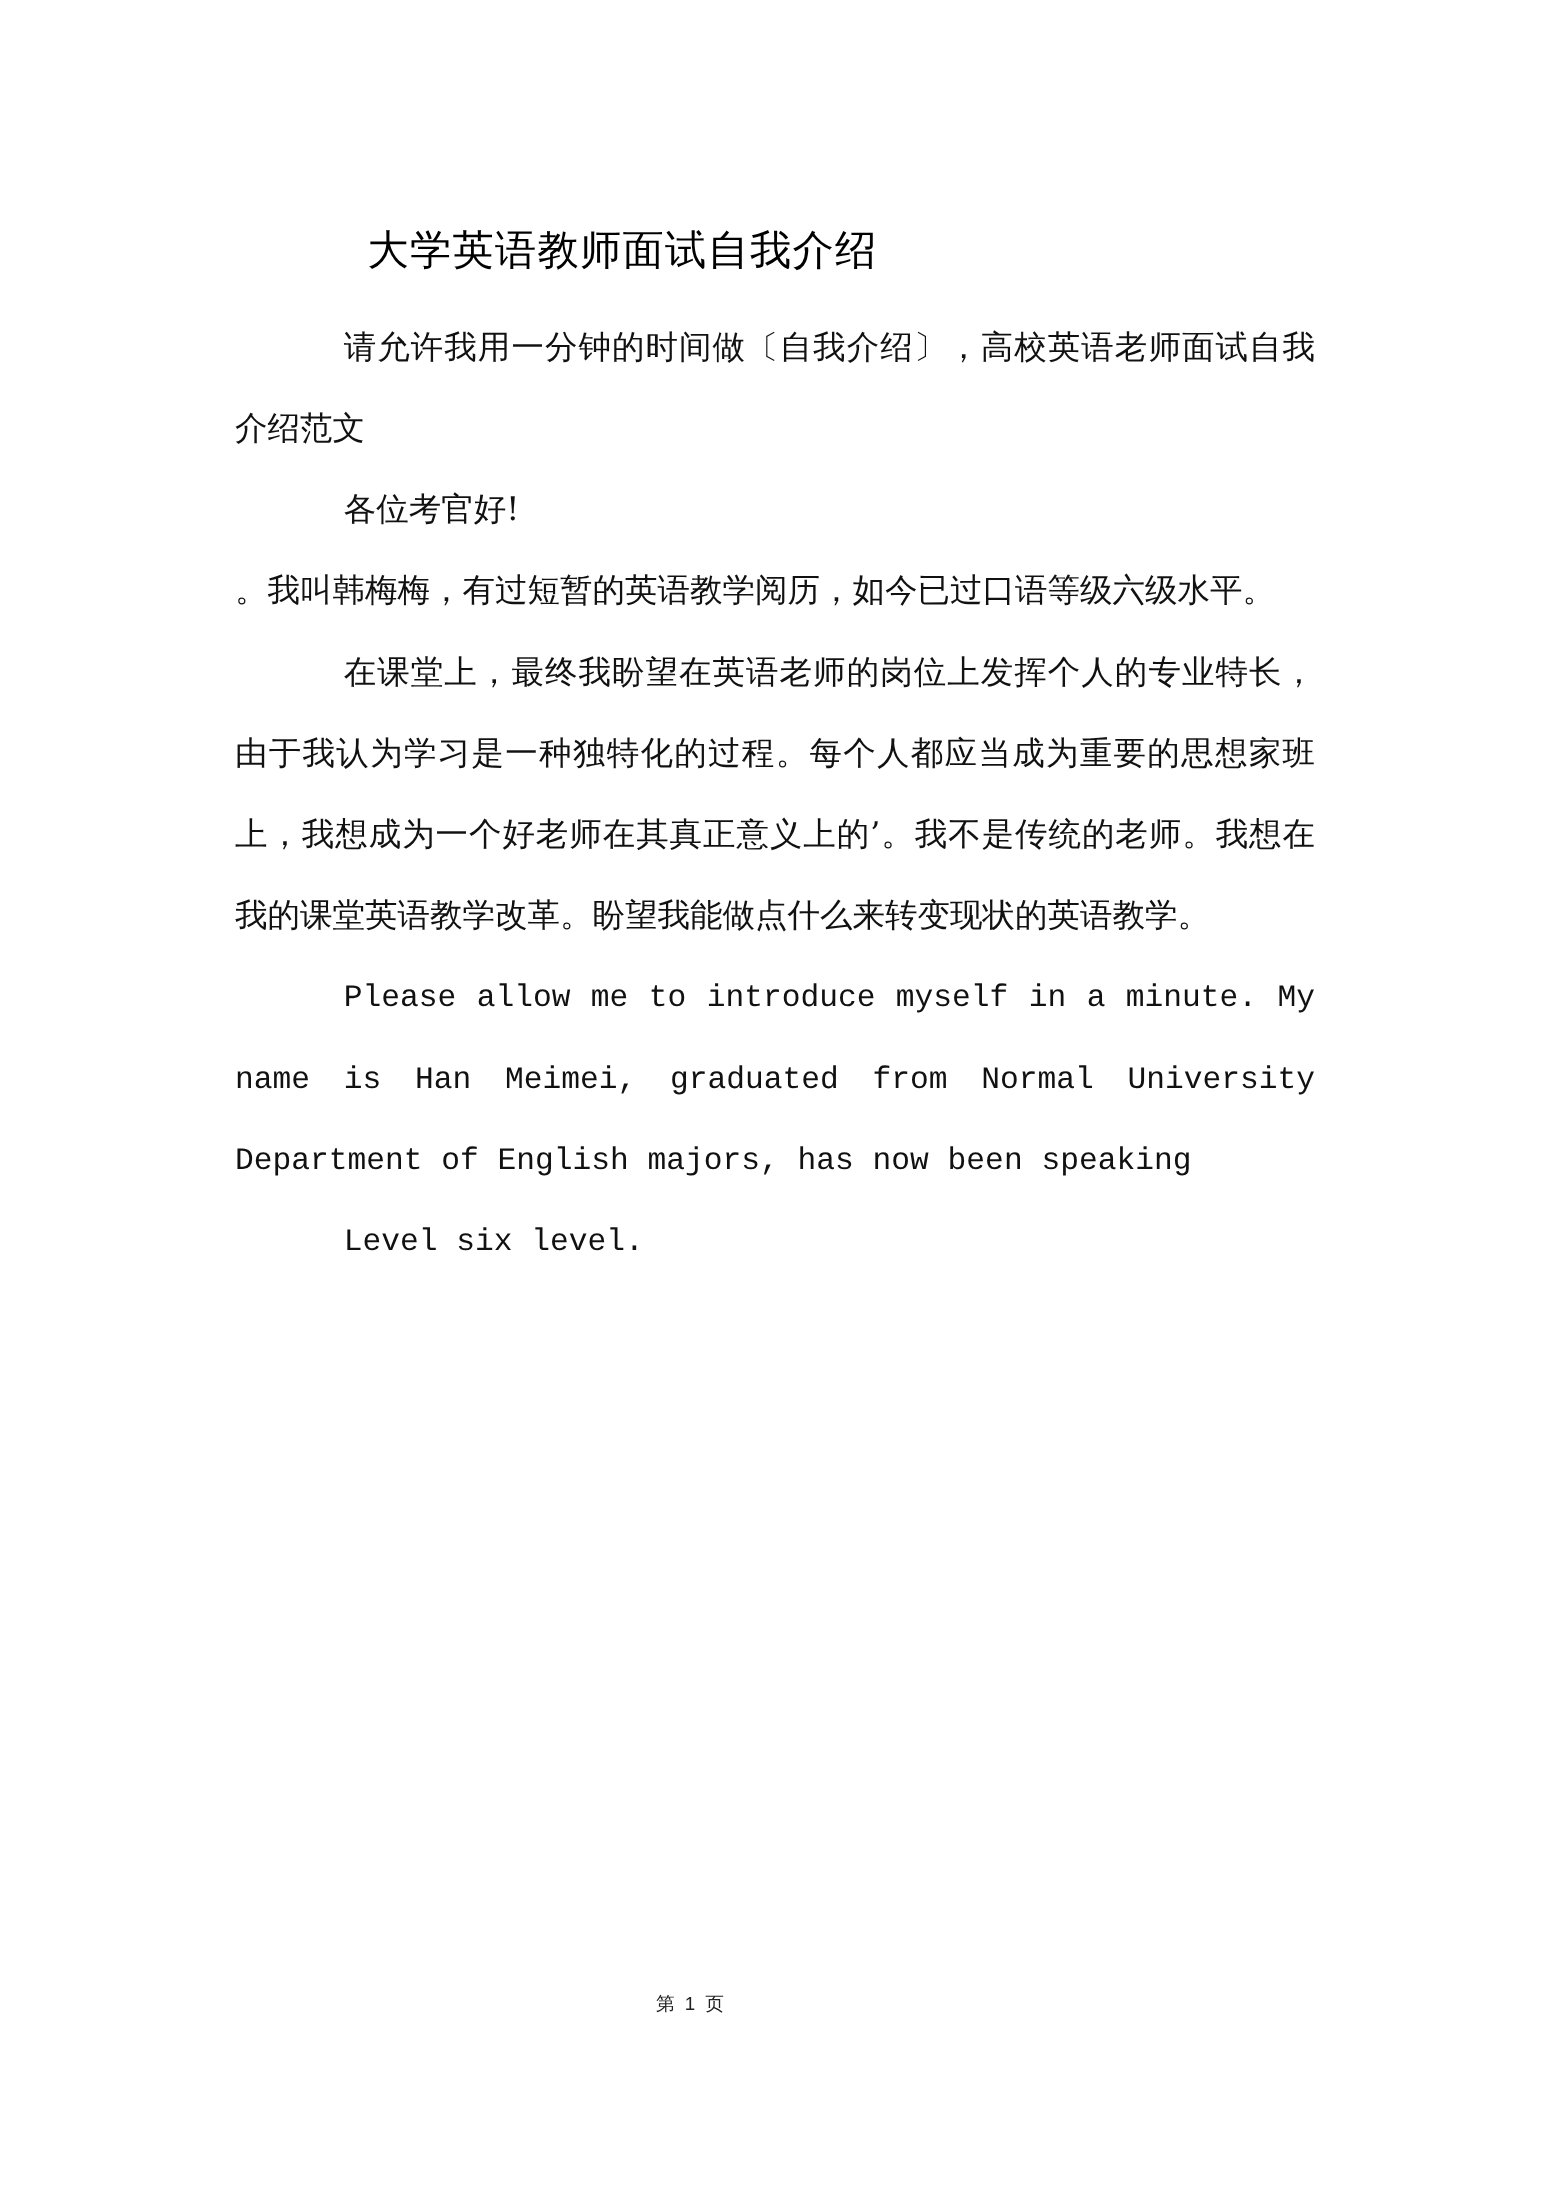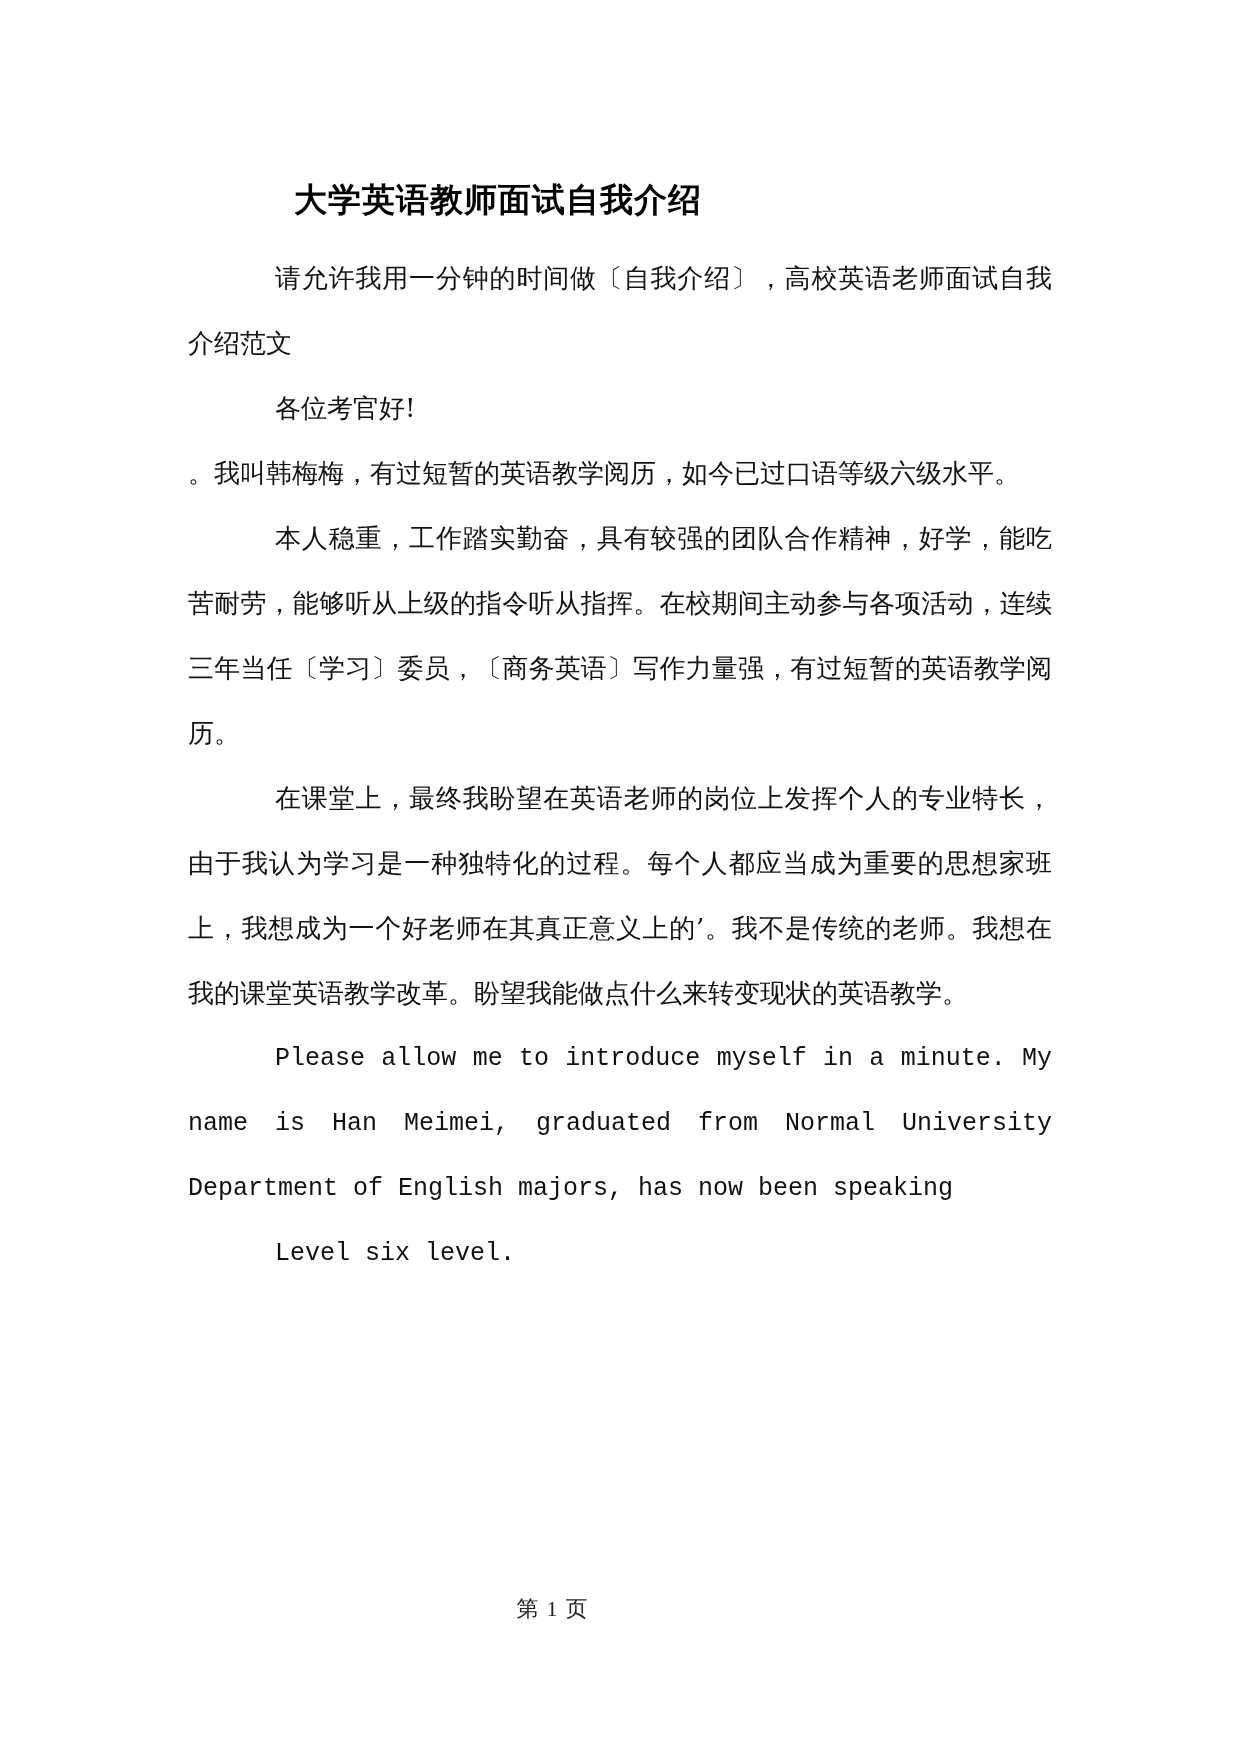--- a/index.html
+++ b/index.html
@@ -24,21 +24,21 @@
     }
     .title {
       position: absolute;
       left: 0;
       top: 158px;
       width: 996px;
       text-align: center;
       font-family: "DejaVu Sans", sans-serif;
       font-size: 33px;
       line-height: 40px;
-      font-weight: bold;
+      font-weight: normal;
       letter-spacing: 1px;
       color: #000;
     }
     .body-text {
       position: absolute;
       left: 188px;
       top: 246px;
       width: 864px;
       font-family: "DejaVu Serif", serif;
       font-size: 26px;
@@ -59,37 +59,36 @@
       font-size: 25px;
       word-break: normal;
       letter-spacing: 0px;
     }
     .footer {
       position: absolute;
       left: 0;
       top: 1594px;
       width: 1104px;
       text-align: center;
-      font-family: Liberation Serif, serif;
-      font-size: 22px;
+      font-family: Liberation Sans, sans-serif;
+      font-size: 15px;
       color: #222;
     }
     .footer span { margin: 0 4px; }
   </style>
 </head>
 <body>
 
 <div class="page">
   <h1 class="title">大学英语教师面试自我介绍</h1>
 
   <div class="body-text">
     <p class="para indent">请允许我用一分钟的时间做〔自我介绍〕，高校英语老师面试自我介绍范文</p>
     <p class="para indent">各位考官好!</p>
     <p class="para">。我叫韩梅梅，有过短暂的英语教学阅历，如今已过口语等级六级水平。</p>
-    <p class="para indent">本人稳重，工作踏实勤奋，具有较强的团队合作精神，好学，能吃苦耐劳，能够听从上级的指令听从指挥。在校期间主动参与各项活动，连续三年当任〔学习〕委员，〔商务英语〕写作力量强，有过短暂的英语教学阅历。</p>
     <p class="para indent">在课堂上，最终我盼望在英语老师的岗位上发挥个人的专业特长，由于我认为学习是一种独特化的过程。每个人都应当成为重要的思想家班上，我想成为一个好老师在其真正意义上的’。我不是传统的老师。我想在我的课堂英语教学改革。盼望我能做点什么来转变现状的英语教学。</p>
     <p class="para indent en">Please allow me to introduce myself in a minute. My name is Han Meimei, graduated from Normal University Department of English majors, has now been speaking</p>
     <p class="para indent en">Level six level.</p>
   </div>
 
   <div class="footer">
     <span>第</span><span>1</span><span>页</span>
   </div>
 </div>
 

